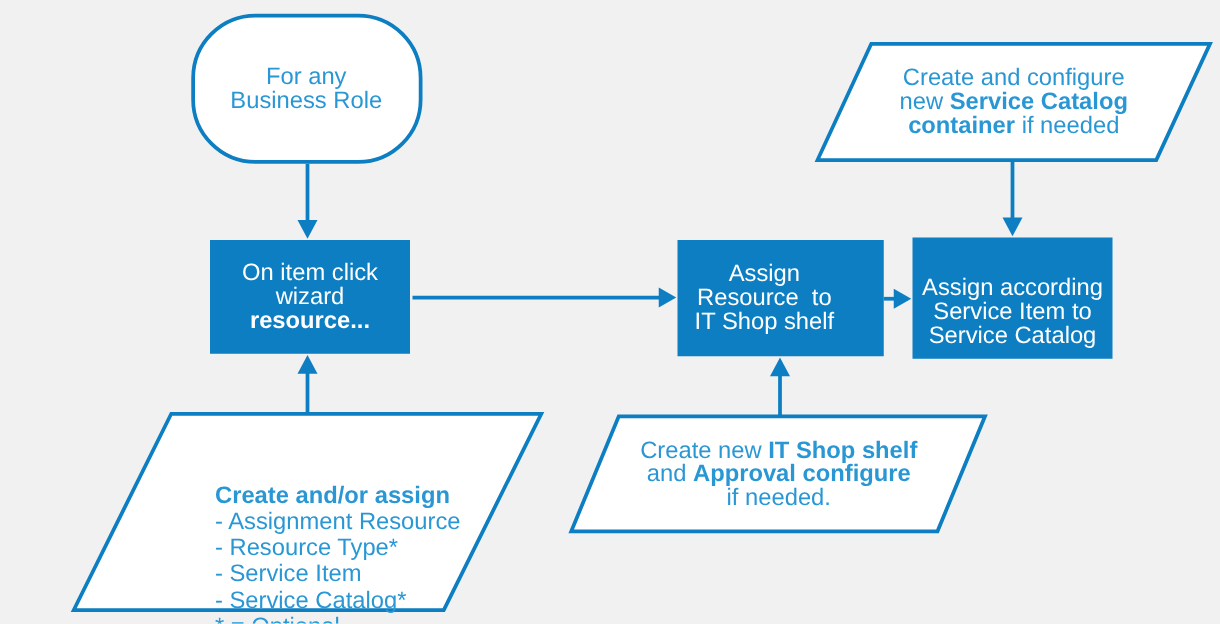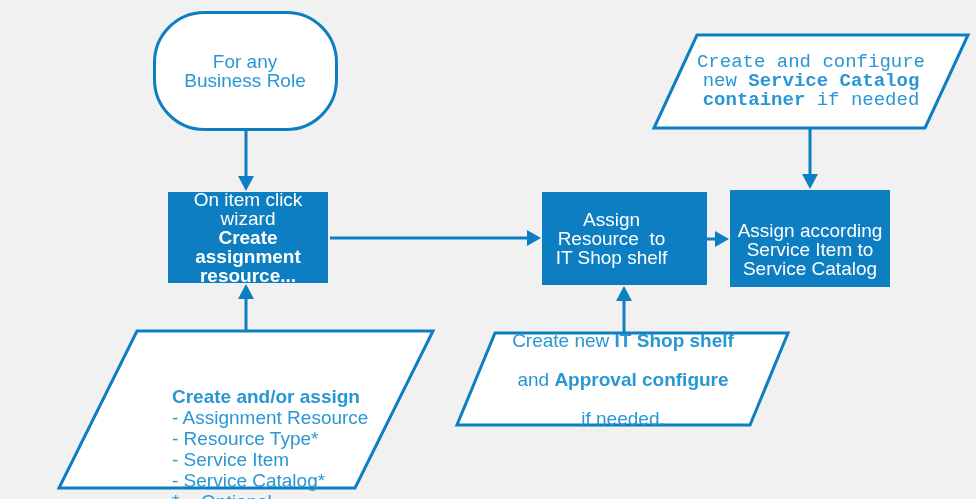--- a/index.html
+++ b/index.html
@@ -91,29 +91,28 @@
       <line class="arrow-line" x1="624" y1="333" x2="624" y2="300"></line>
       <polygon class="arrow-head" points="616,301 632,301 624,286"></polygon>
     </g>
   </svg>
 
   <div class="label" style="left:154px; top:12px; width:182px; height:117px;">
     <div class="line">For any</div>
     <div class="line">Business Role</div>
   </div>
 
-  <div class="label" style="left:654px; top:35px; width:314px; height:93px;font-family:Liberation Mono, monospace;">
+  <div class="label" style="left:654px; top:35px; width:314px; height:93px;">
     <div class="line">Create and configure</div>
     <div class="line"><span>new </span><span class="bold">Service Catalog</span></div>
     <div class="line"><span class="bold">container</span><span> if needed</span></div>
   </div>
 
   <div class="label on-blue" style="left:168px; top:192px; width:160px; height:91px;justify-content:center;">
     <div class="line">On item click wizard</div>
-    <div class="line bold">Create assignment</div>
     <div class="line bold">resource...</div>
   </div>
 
   <div class="label on-blue" style="left:542px; top:192px; width:139px; height:93px;">
     <div class="line">Assign Resource  to</div>
     <div class="line">IT Shop shelf</div>
   </div>
 
   <div class="label on-blue" style="left:730px; top:190px; width:160px; height:119px;">
     <div class="line">Assign according</div>
@@ -123,19 +122,19 @@
 
   <div class="label list-label" style="left:172px; top:342px; width:250px;margin-top:44px;">
     <div class="line bold">Create and/or assign</div>
     <div class="line">- Assignment Resource</div>
     <div class="line">- Resource Type*</div>
     <div class="line">- Service Item</div>
     <div class="line">- Service Catalog*</div>
     <div class="line">* = Optional</div>
   </div>
 
-  <div class="label" style="left:477px; top:333px; width:292px; height:92px;gap:20px;">
+  <div class="label" style="left:477px; top:333px; width:292px; height:92px;">
     <div class="line"><span>Create new </span><span class="bold">IT Shop shelf</span></div>
     <div class="line"><span>and </span><span class="bold">Approval configure</span></div>
     <div class="line">if needed.</div>
   </div>
 
 </div>
 
 </body></html>

